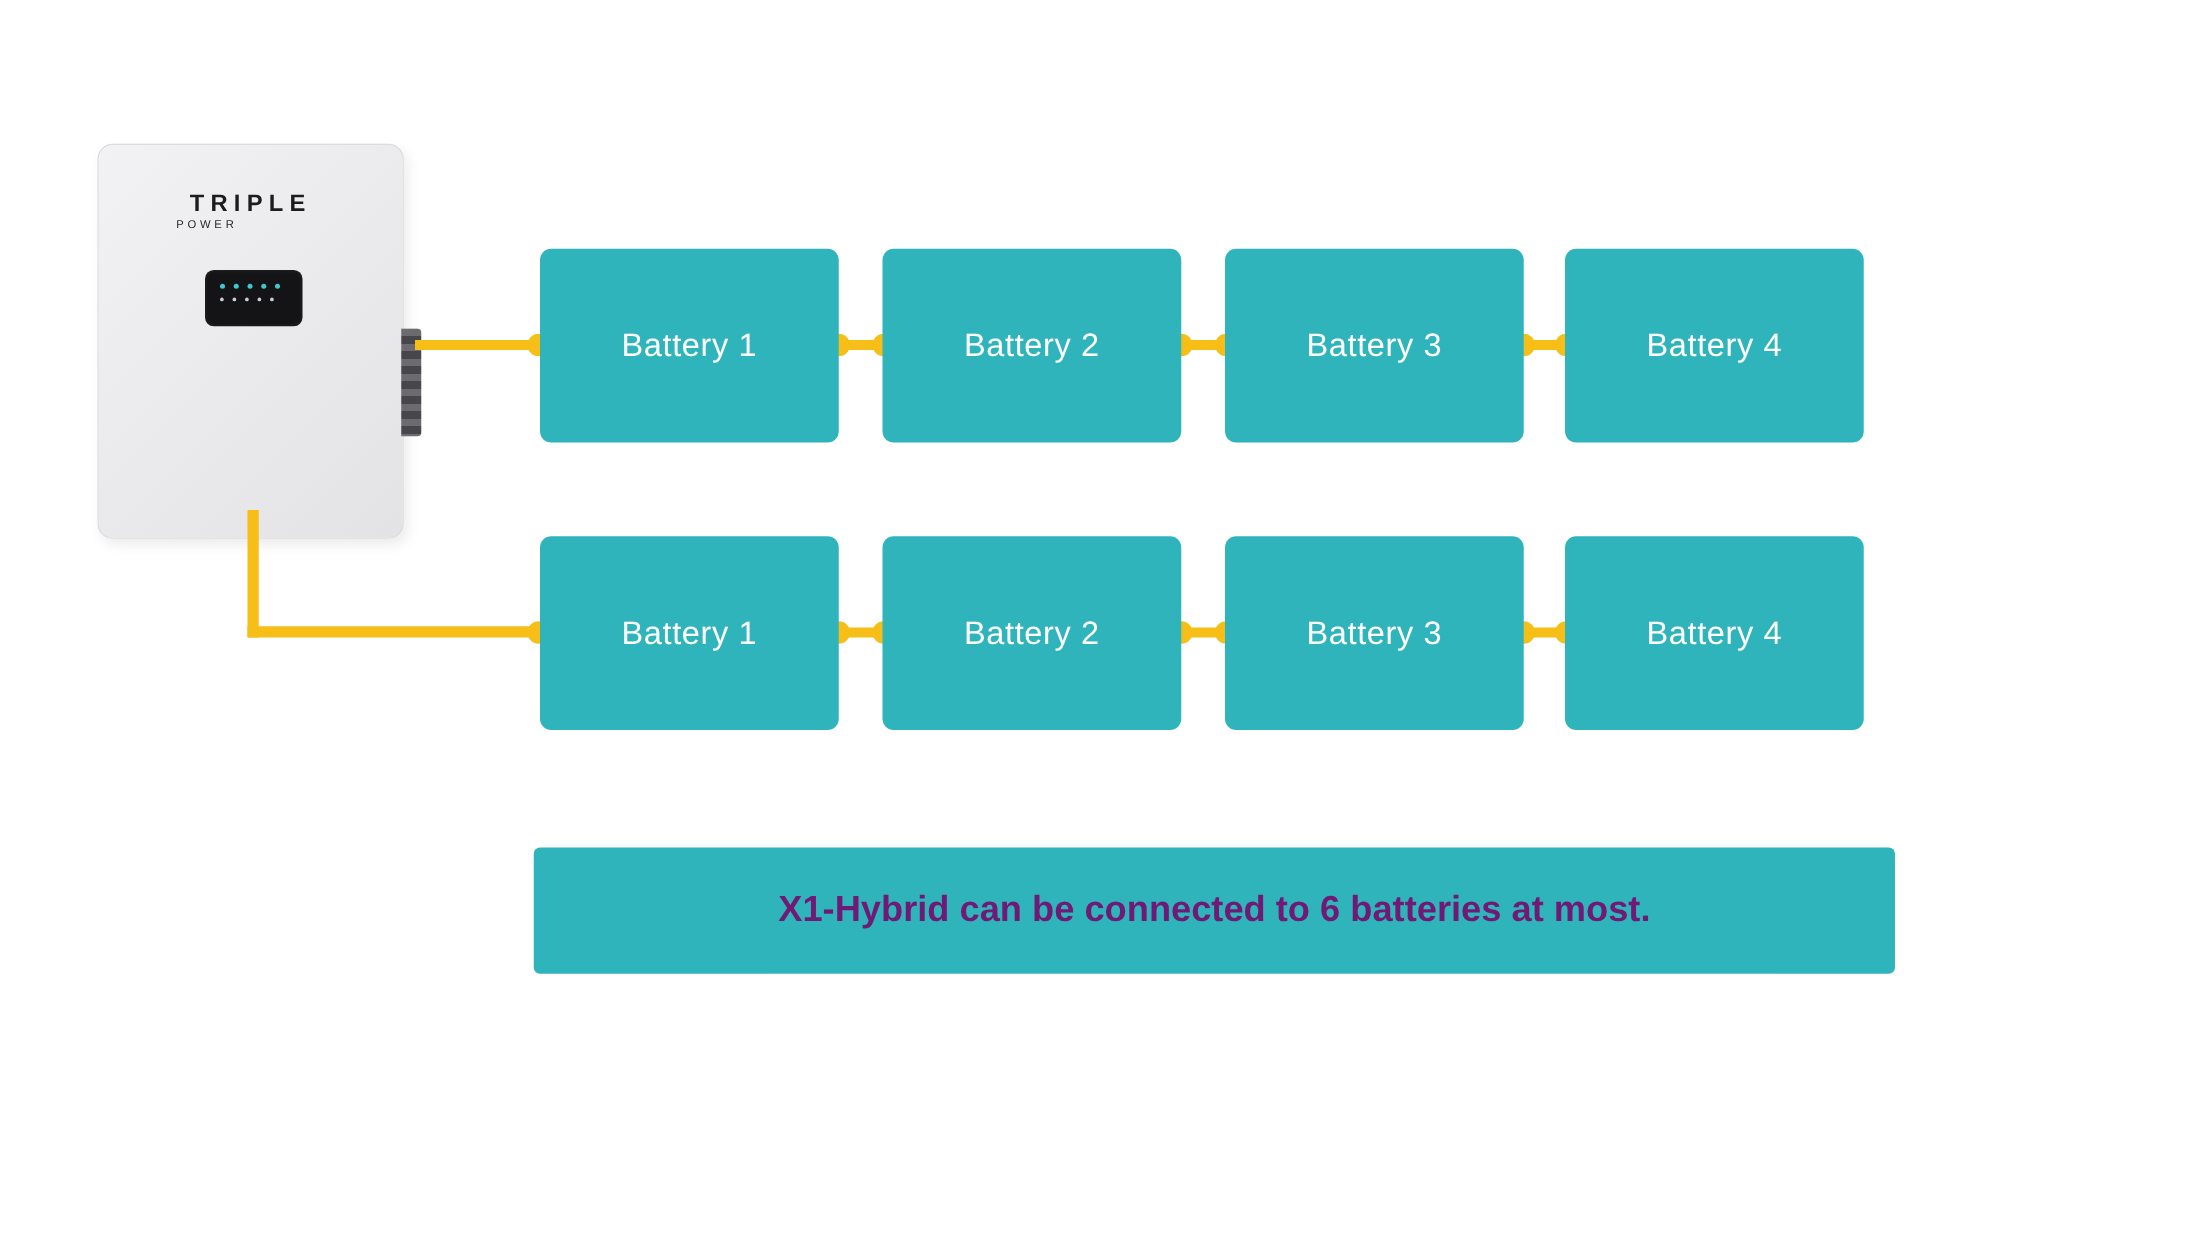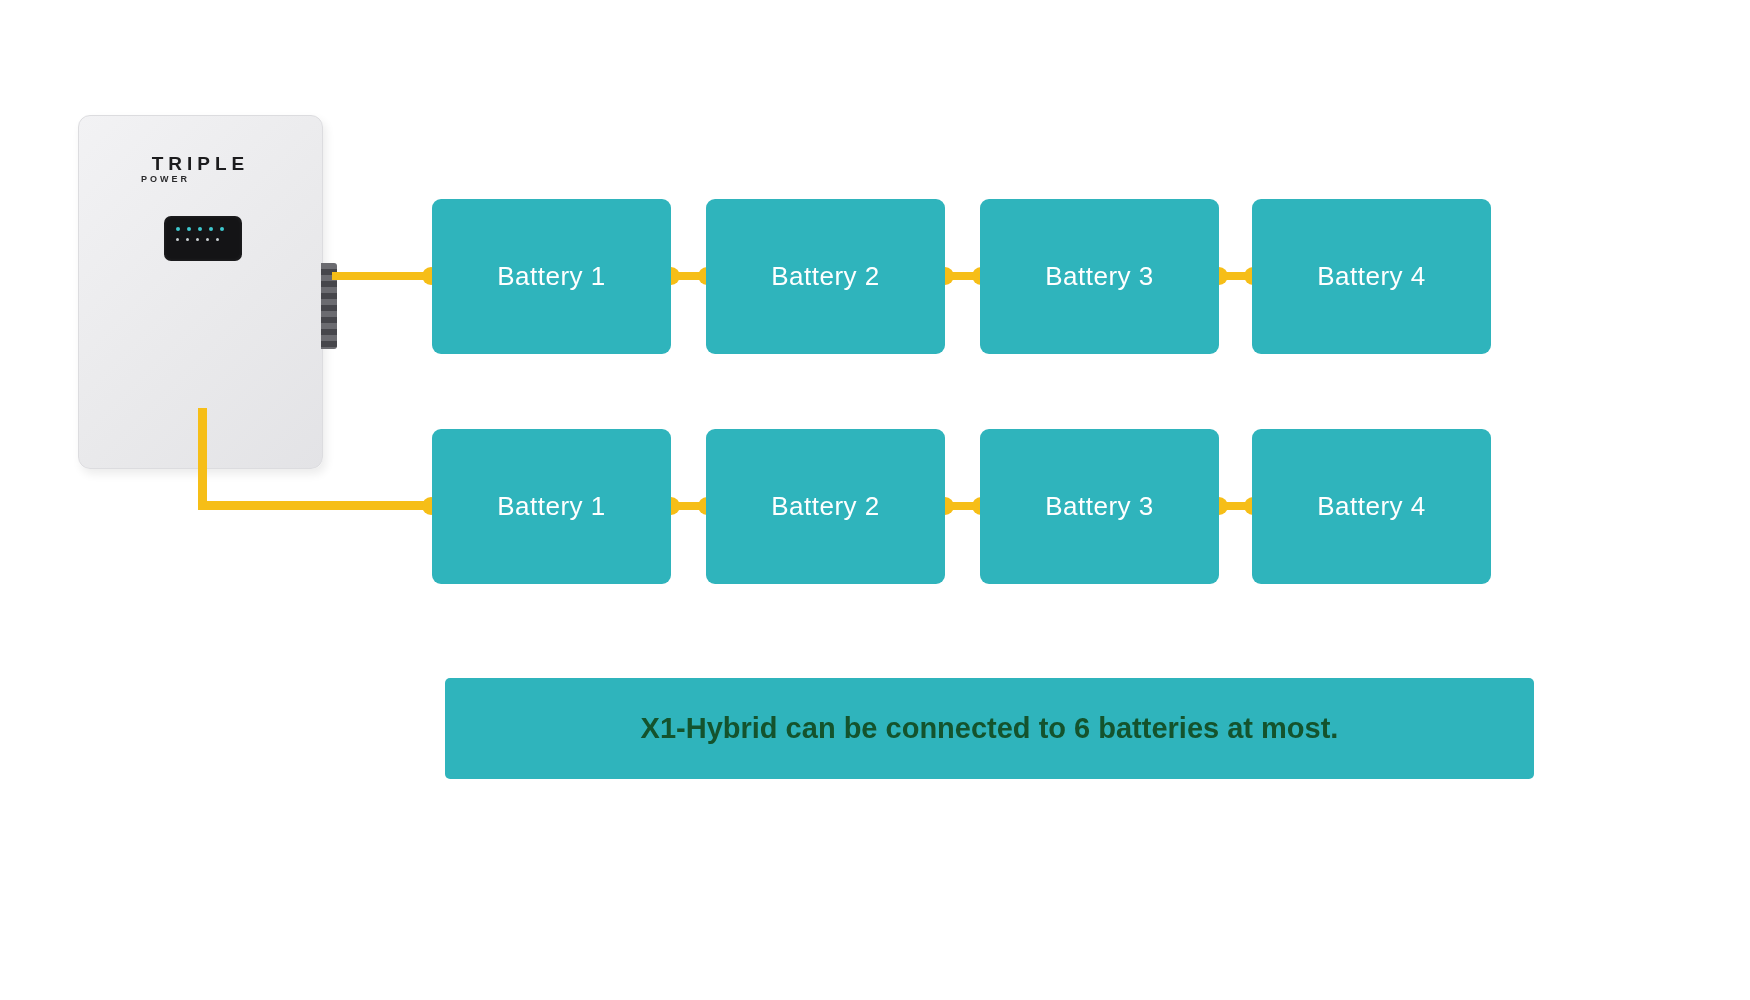--- a/index.html
+++ b/index.html
@@ -19,21 +19,21 @@
     background: #ffffff;
     overflow: hidden;
   }
 
   
   .device {
     position: absolute;
     left: 78px;
     top: 115px;
     width: 245px;
-    height: 354px;
+    height: 316px;
     background: linear-gradient(135deg, #f2f2f4 0%, #e9e9eb 60%, #e3e3e6 100%);
     border: 1px solid #dcdcdf;
     border-radius: 12px;
     box-shadow: 3px 5px 10px rgba(0,0,0,0.08);
     box-sizing: border-box;
   }
   .brand {
     position: absolute;
     left: 0;
     top: 38px;
@@ -42,21 +42,21 @@
     color: #1c1c1e;
   }
   .brand-main {
     font-size: 19px;
     font-weight: 700;
     letter-spacing: 5px;
     line-height: 19px;
   }
   .brand-sub {
     font-size: 9px;
-    font-weight: 700;
+    font-weight: 400;
     letter-spacing: 3px;
     margin-top: 1px;
     padding-left: 62px;
     text-align: left;
     color: #2a2a2c;
   }
   .display {
     position: absolute;
     left: 85px;
     top: 100px;
@@ -129,26 +129,25 @@
     left: 427px;
     top: 678px;
     width: 1089px;
     height: 101px;
     background: var(--teal);
     border-radius: 5px;
     display: flex;
     flex-direction: column;
     align-items: center;
     justify-content: center;
-    color: #14532d;
+    color: #701a75;
     font-size: 29px;
     font-weight: 700;
     line-height: 37px;
     text-align: center;
-    margin-left: 18px;
   }
 </style>
 </head>
 <body>
 
 <div class="canvas">
 
   <div class="device">
     <div class="brand">
       <div class="brand-main">TRIPLE</div>

